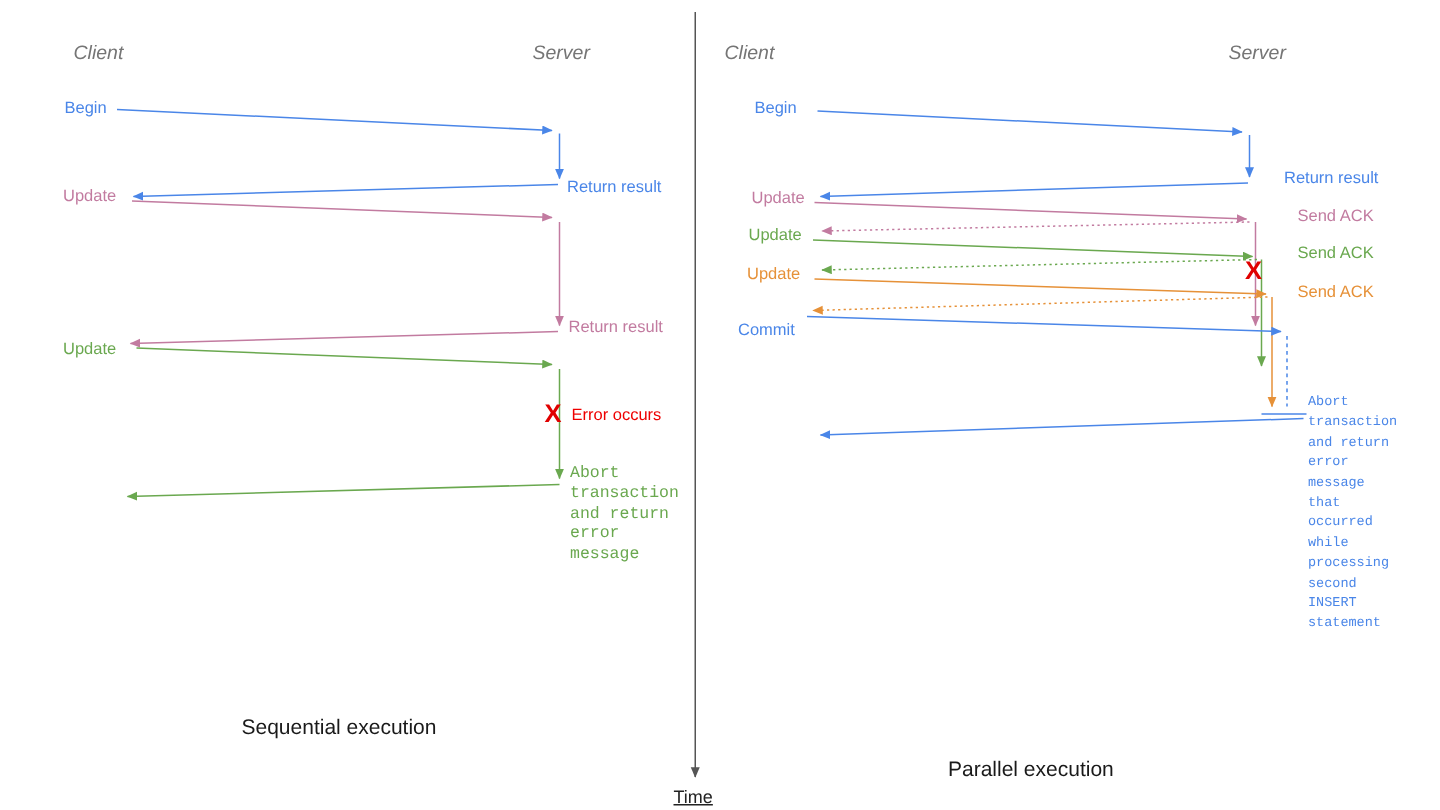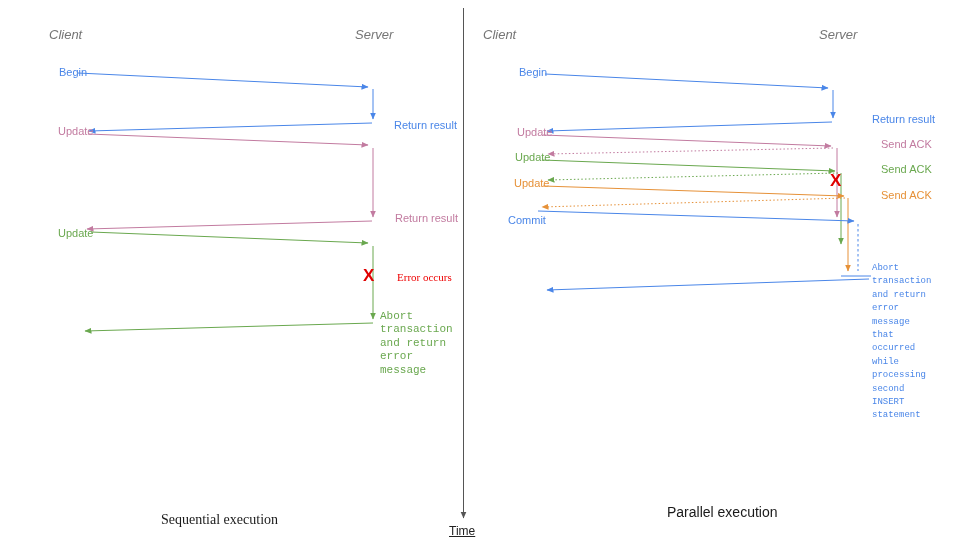--- a/index.html
+++ b/index.html
@@ -1,21 +1,21 @@
 <!DOCTYPE html>
 <html><head>
 <meta charset="utf-8">
 <style>
   html,body{margin:0;padding:0;background:#ffffff;}
   #stage{
     position:relative;width:960px;height:540px;background:#ffffff;
     font-family:"Liberation Sans", sans-serif;overflow:hidden;
   }
   #wires{position:absolute;left:0;top:0;width:960px;height:540px;}
-  .lbl{position:absolute;font-size:11px;line-height:12px;white-space:nowrap;margin-left:16px;}
+  .lbl{position:absolute;font-size:11px;line-height:12px;white-space:nowrap;}
   .title{position:absolute;font-style:italic;font-size:13px;color:#757575;white-space:nowrap;}
   .c-blue{color:#4a86e8;}
   .c-pink{color:#c27ba0;}
   .c-green{color:#6aa84f;}
   .c-orange{color:#e69138;}
   .c-red{color:#ee0000;}
   .xmark{position:absolute;font-size:17px;font-weight:700;color:#e00000;line-height:17px;}
   .wrapblock{white-space:pre-line;font-family:Liberation Mono, monospace;}
   .abort-left{position:absolute;left:380px;top:310px;width:84px;font-size:11px;line-height:13.4px;}
   .abort-right{position:absolute;left:872px;top:262px;width:70px;font-size:9px;line-height:13.4px;}
@@ -93,21 +93,21 @@
   <div class="title" style="left:49px;top:27px;">Client</div>
   <div class="title" style="left:355px;top:27px;">Server</div>
 
   <div class="lbl c-blue" style="left:43px;top:66px;">Begin</div>
   <div class="lbl c-blue" style="left:378px;top:119px;">Return result</div>
   <div class="lbl c-pink" style="left:42px;top:125px;">Update</div>
   <div class="lbl c-pink" style="left:379px;top:212px;">Return result</div>
   <div class="lbl c-green" style="left:42px;top:227px;">Update</div>
 
   <div class="xmark" style="left:363px;top:267px;">X</div>
-  <div class="lbl c-red" style="left:381px;top:271px;font-family:Liberation Serif, serif;">Error occurs</div>
+  <div class="lbl c-red" style="left:381px;top:271px;">Error occurs</div>
 
   <div class="abort-left wrapblock c-green">Abort
 transaction
 and return
 error message</div>
 
   <div class="title" style="left:483px;top:27px;">Client</div>
   <div class="title" style="left:819px;top:27px;">Server</div>
 
   <div class="lbl c-blue" style="left:503px;top:66px;">Begin</div>
@@ -126,17 +126,17 @@
 transaction
 and return
 error message
 that occurred
 while
 processing
 second
 INSERT
 statement</div>
 
-  <div class="caption" style="left:161px;top:512px;font-family:Liberation Serif, serif;">Sequential execution</div>
-  <div class="caption" style="left:667px;top:504px;">Parallel execution</div>
+  <div class="caption" style="left:161px;top:476px;">Sequential execution</div>
+  <div class="caption" style="left:632px;top:504px;">Parallel execution</div>
   <div class="time-label">Time</div>
 
 </div>
 
 </body></html>

